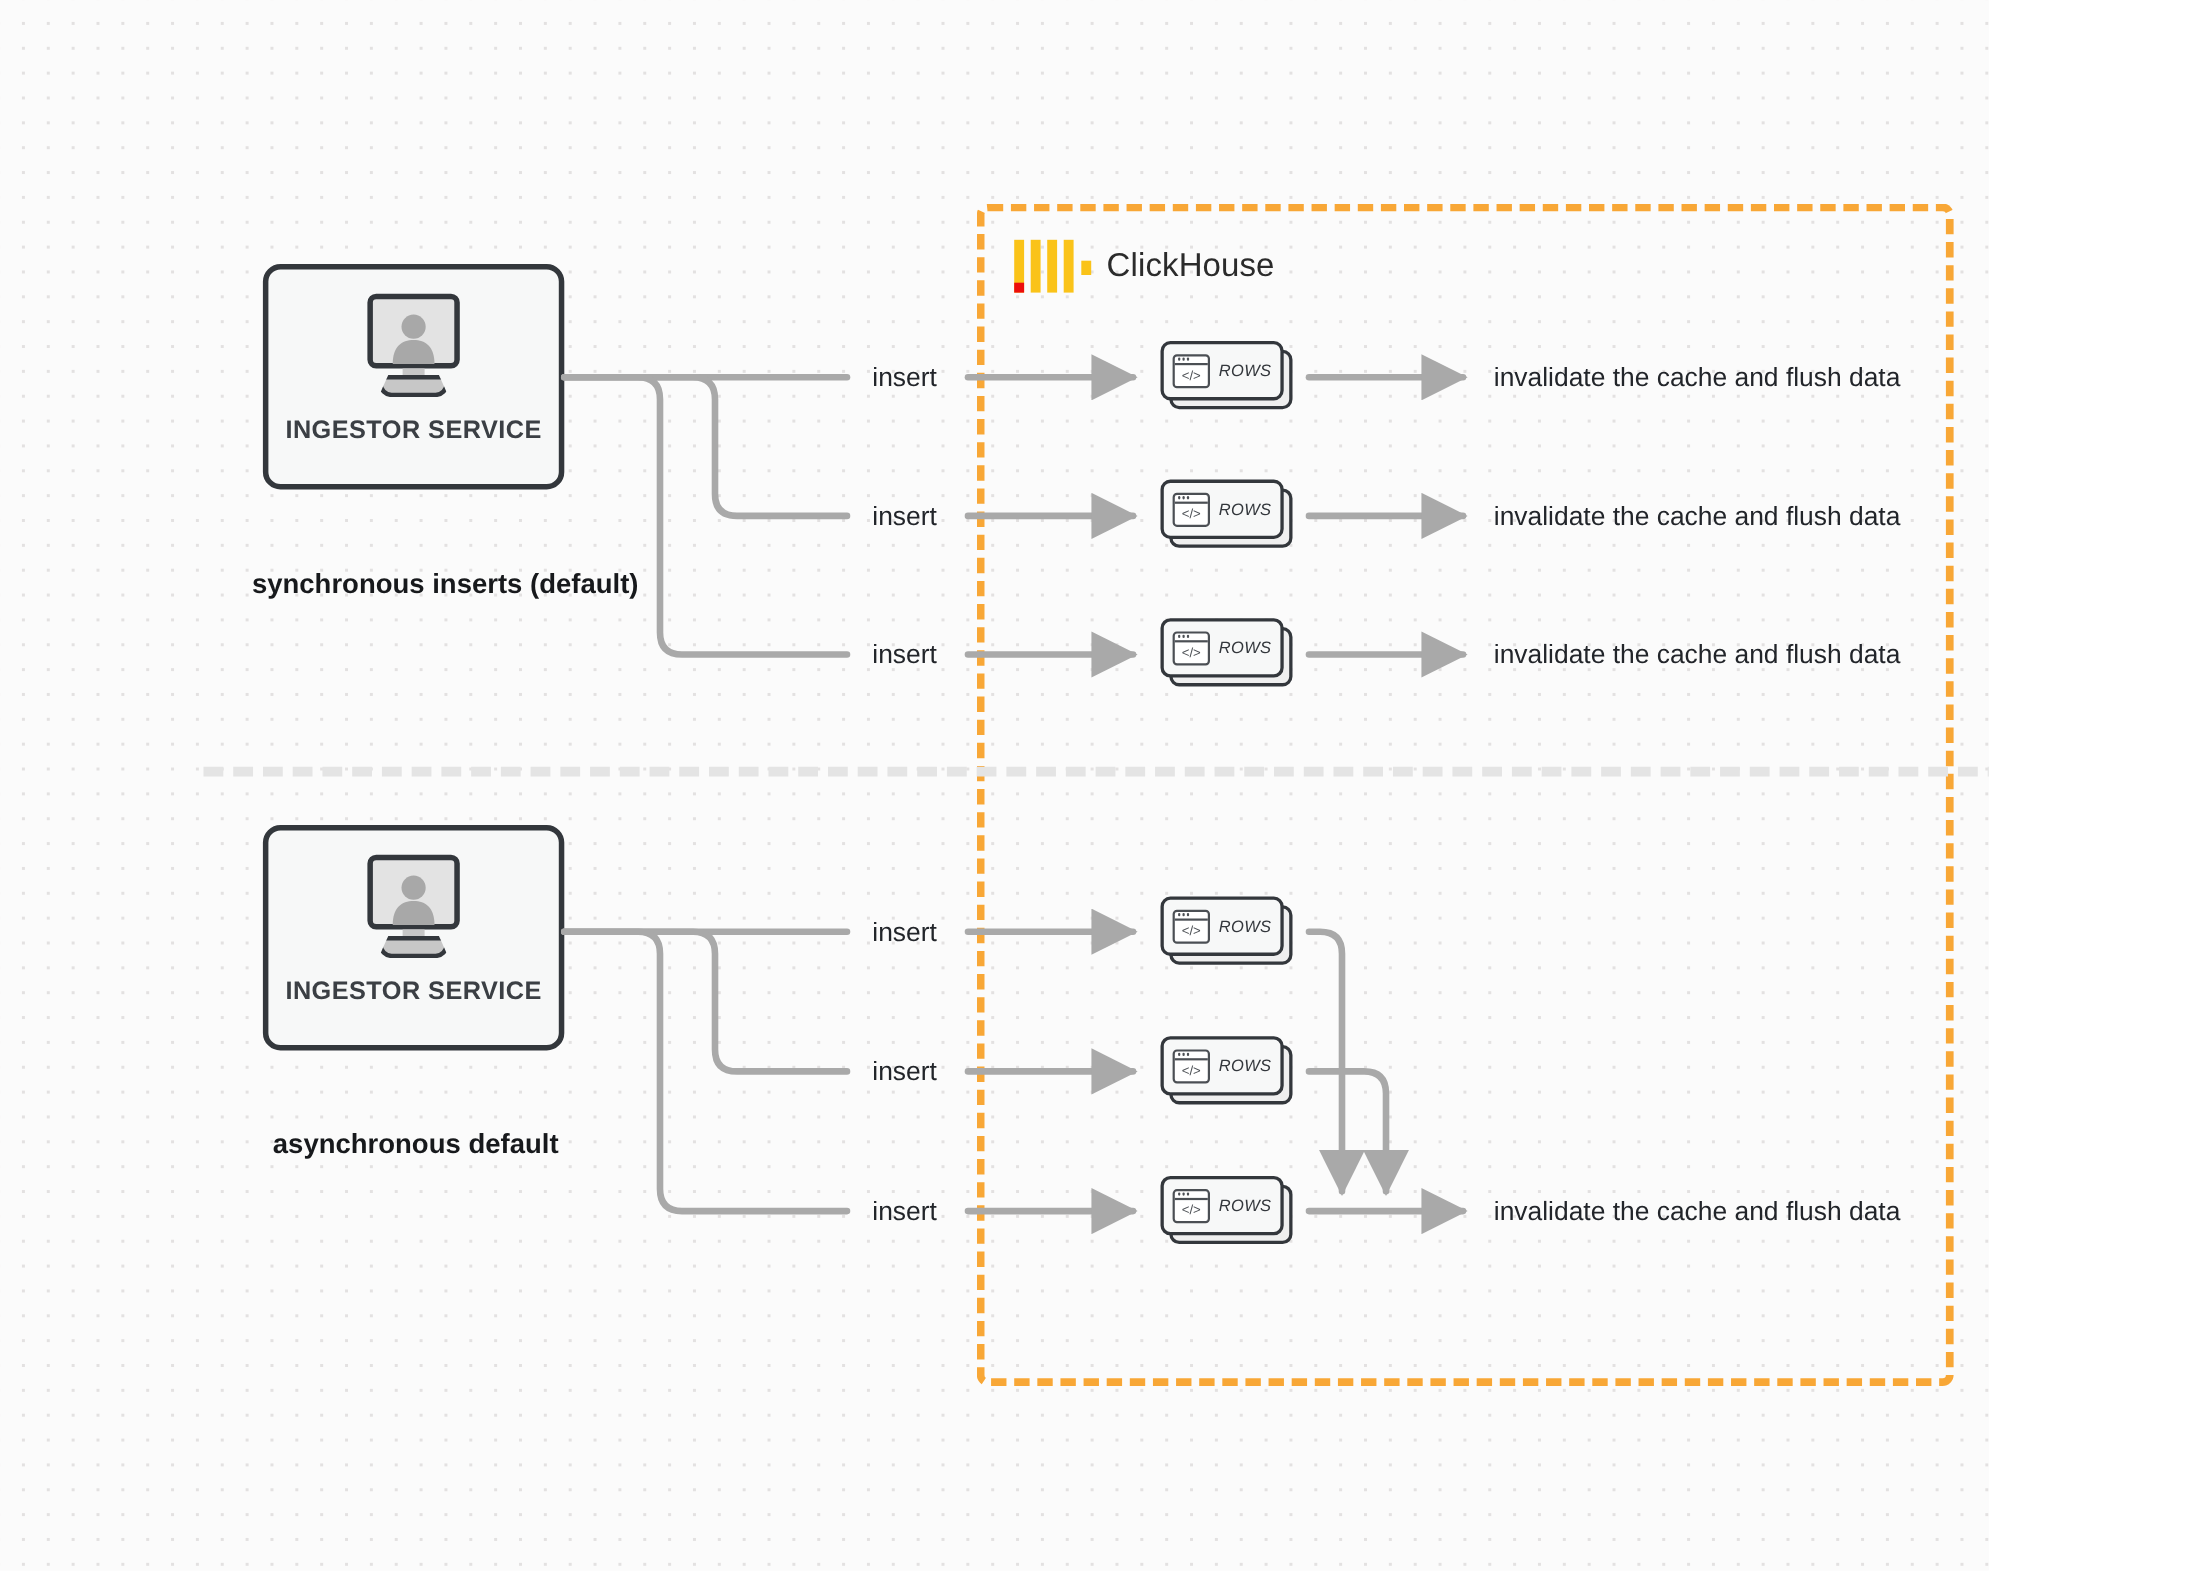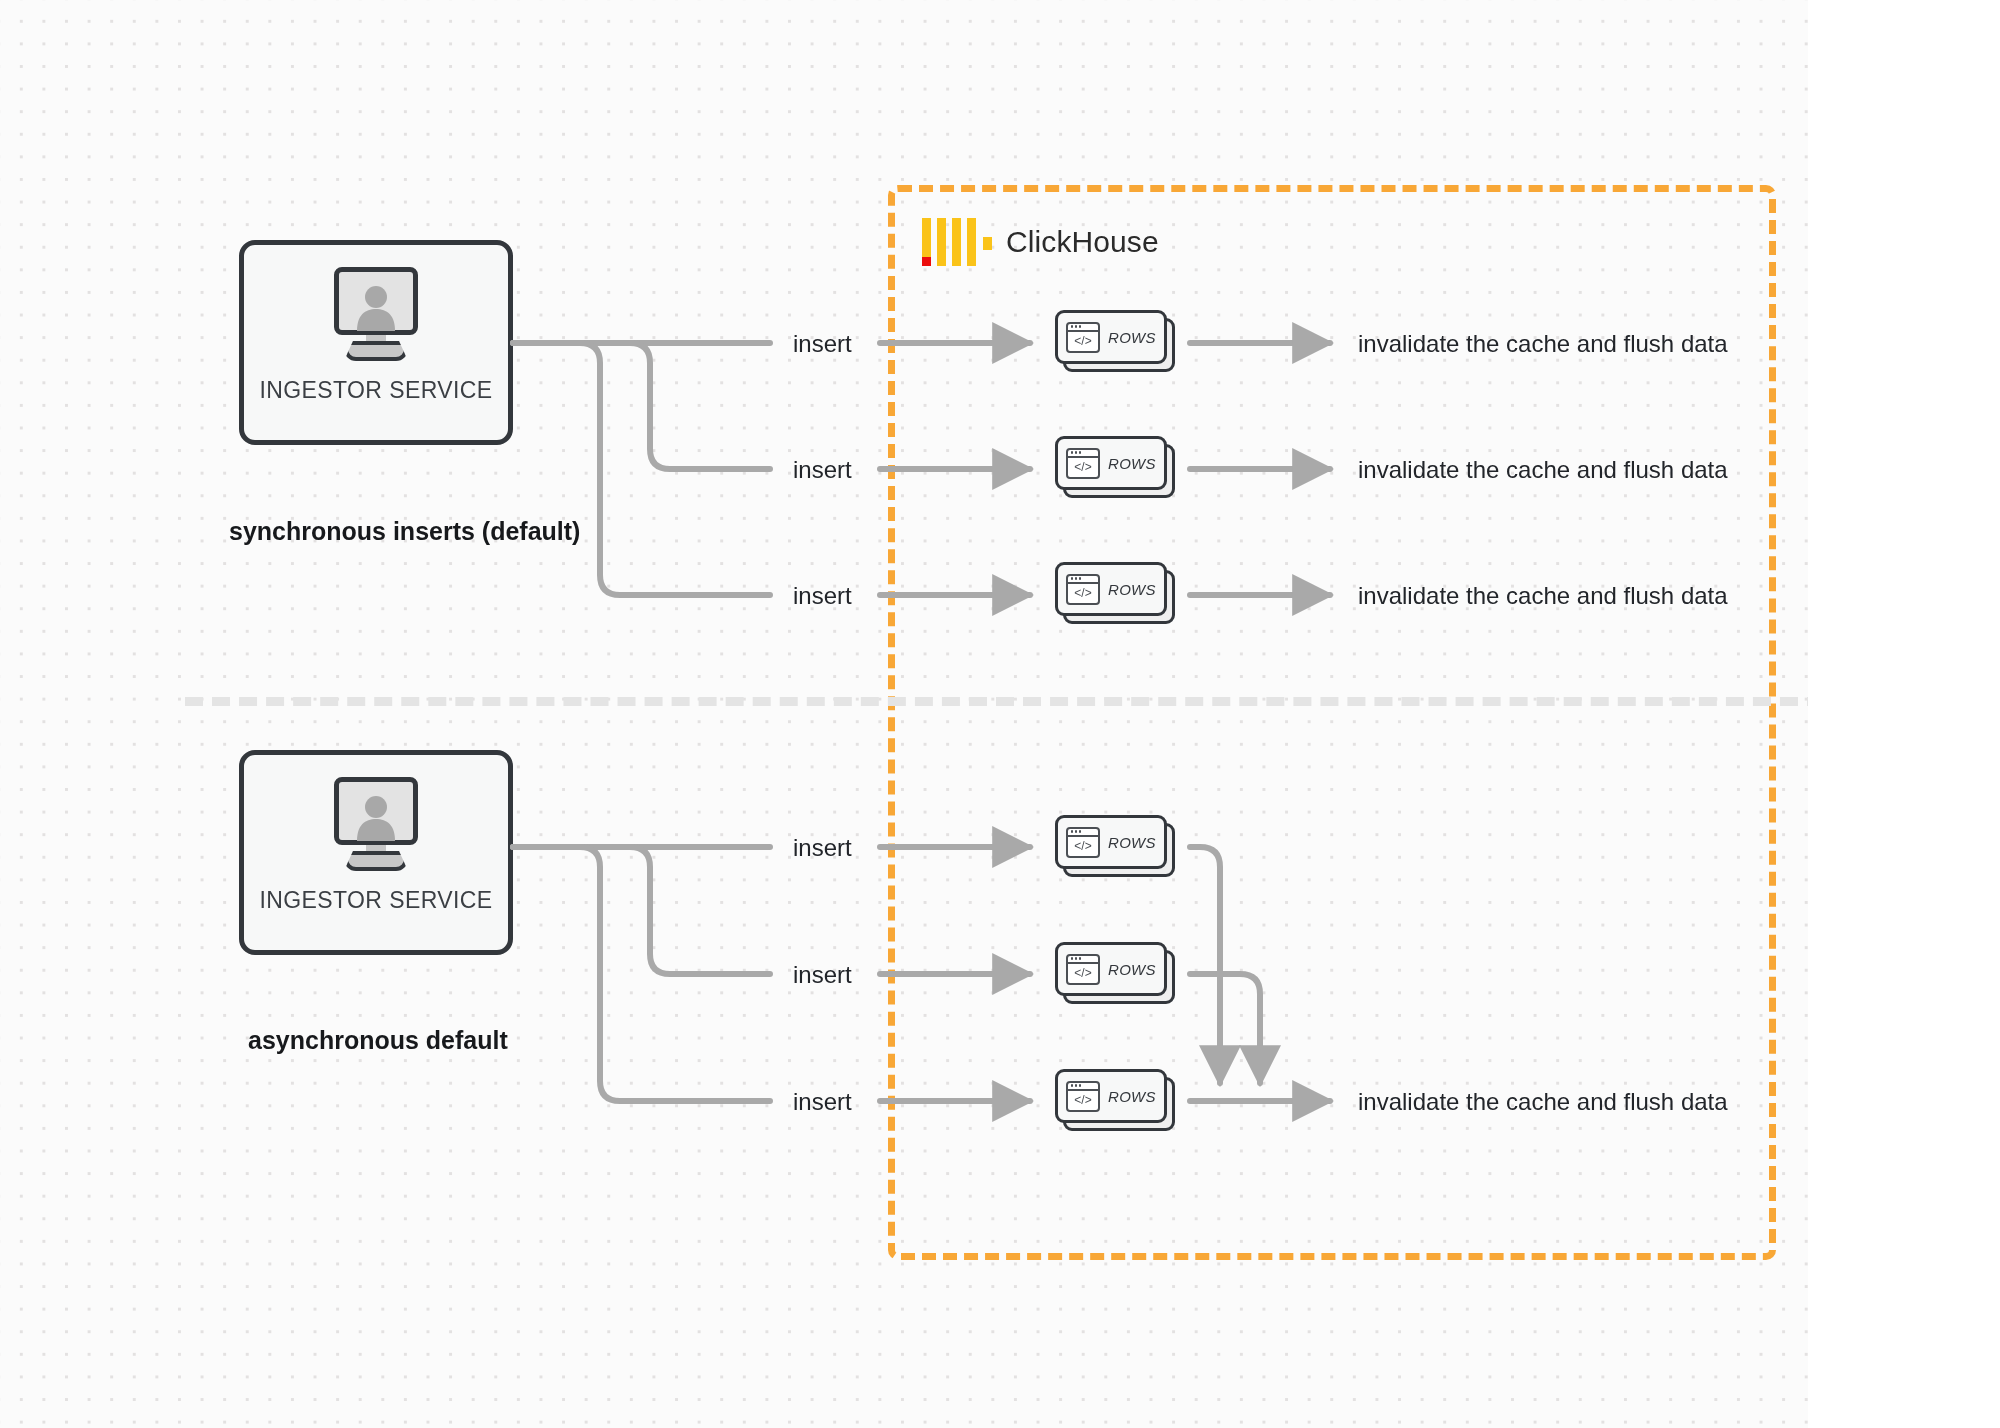--- a/index.html
+++ b/index.html
@@ -150,20 +150,21 @@
     border-radius: 6px 6px 12px 12px;
     box-sizing: border-box;
     clip-path: polygon(14% 0, 86% 0, 100% 100%, 0% 100%);
   }
   .ingestor-label {
     margin-top: 14px;
     font-size: 23px;
     color: #3b3f44;
     letter-spacing: 0.4px;
     white-space: nowrap;
+    font-weight: bold;
   }
 
   
   .group-caption {
     position: absolute;
     font-size: 25px;
     font-weight: bold;
     color: #17191c;
     white-space: nowrap;
   }

